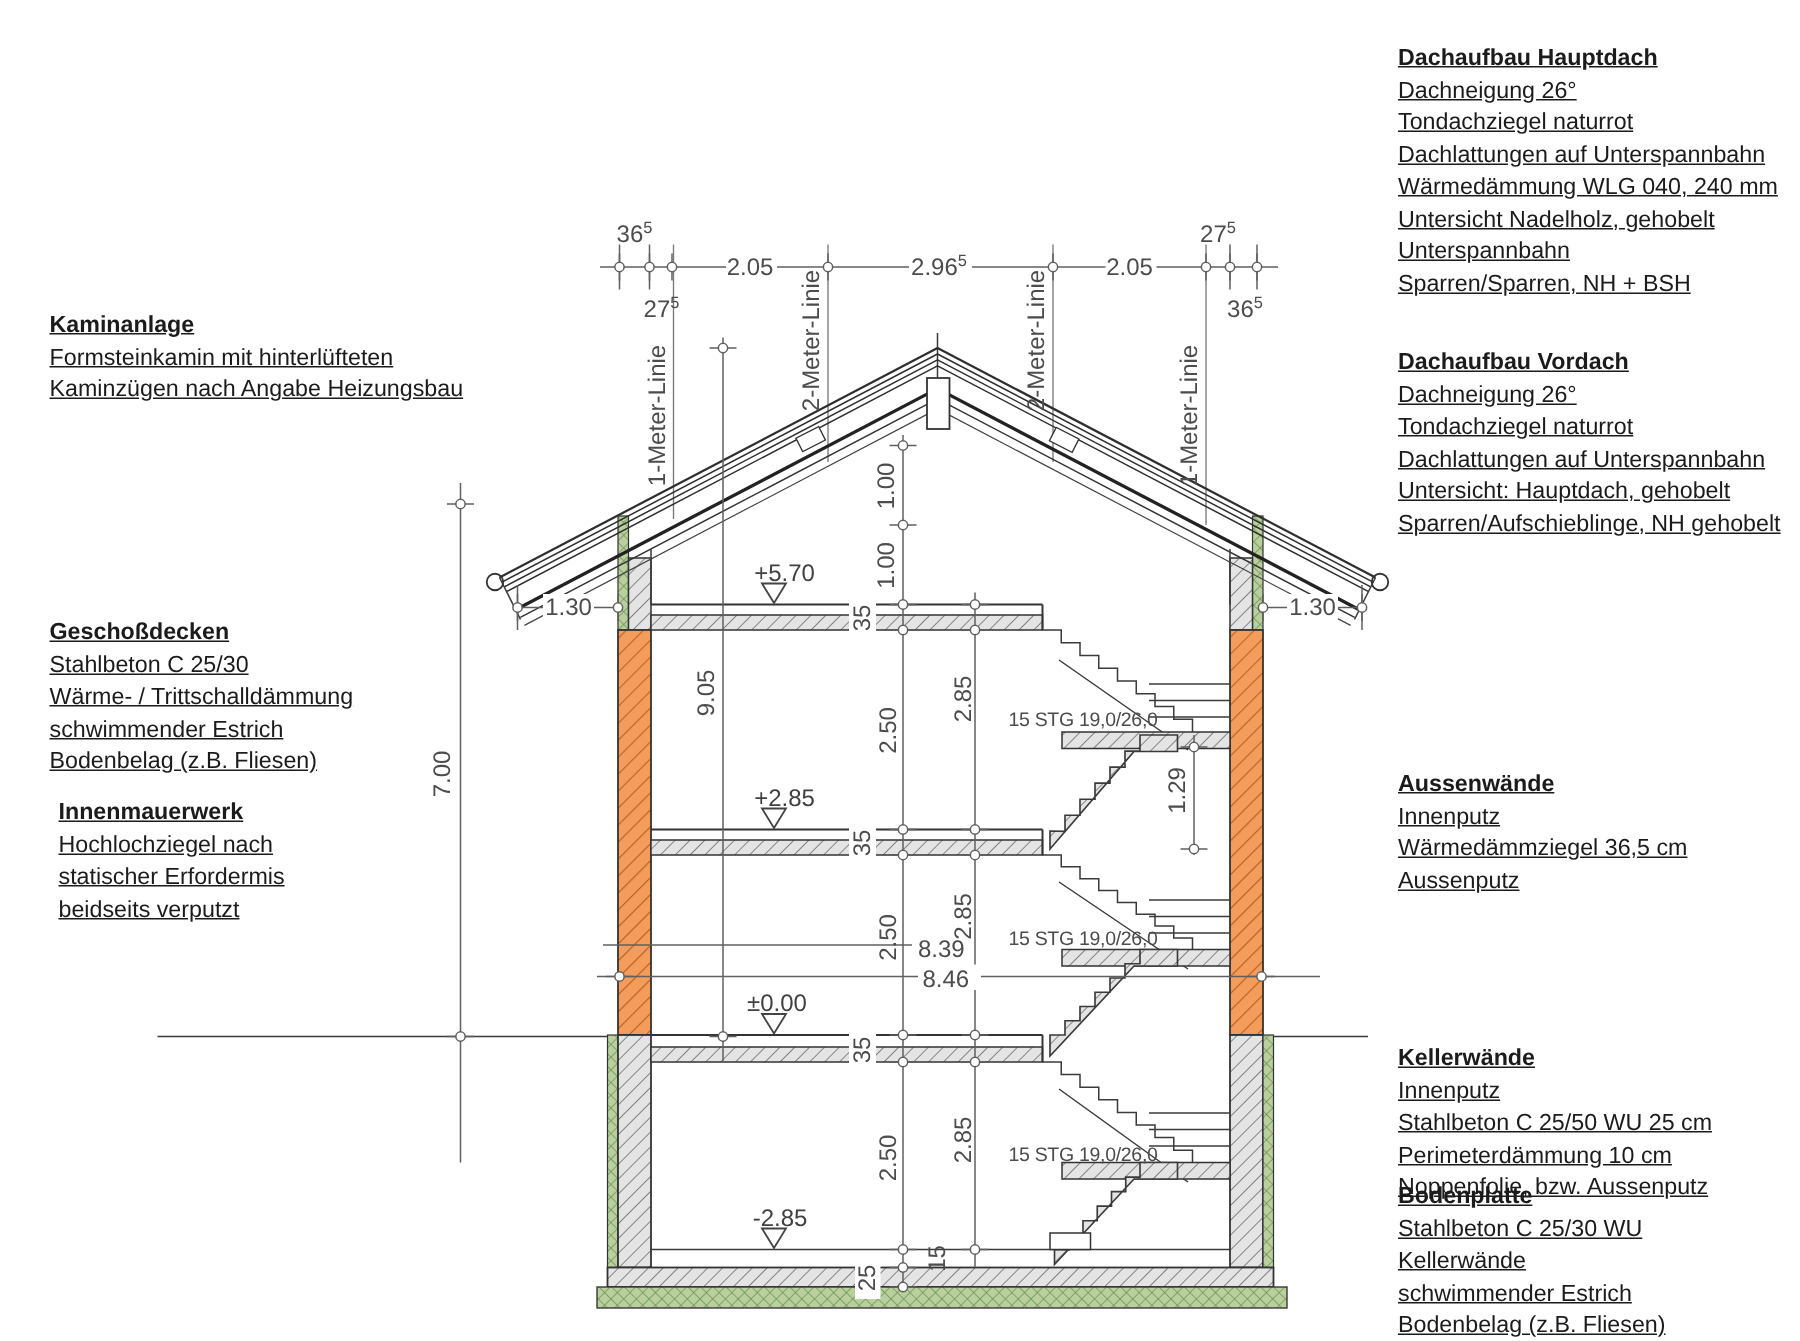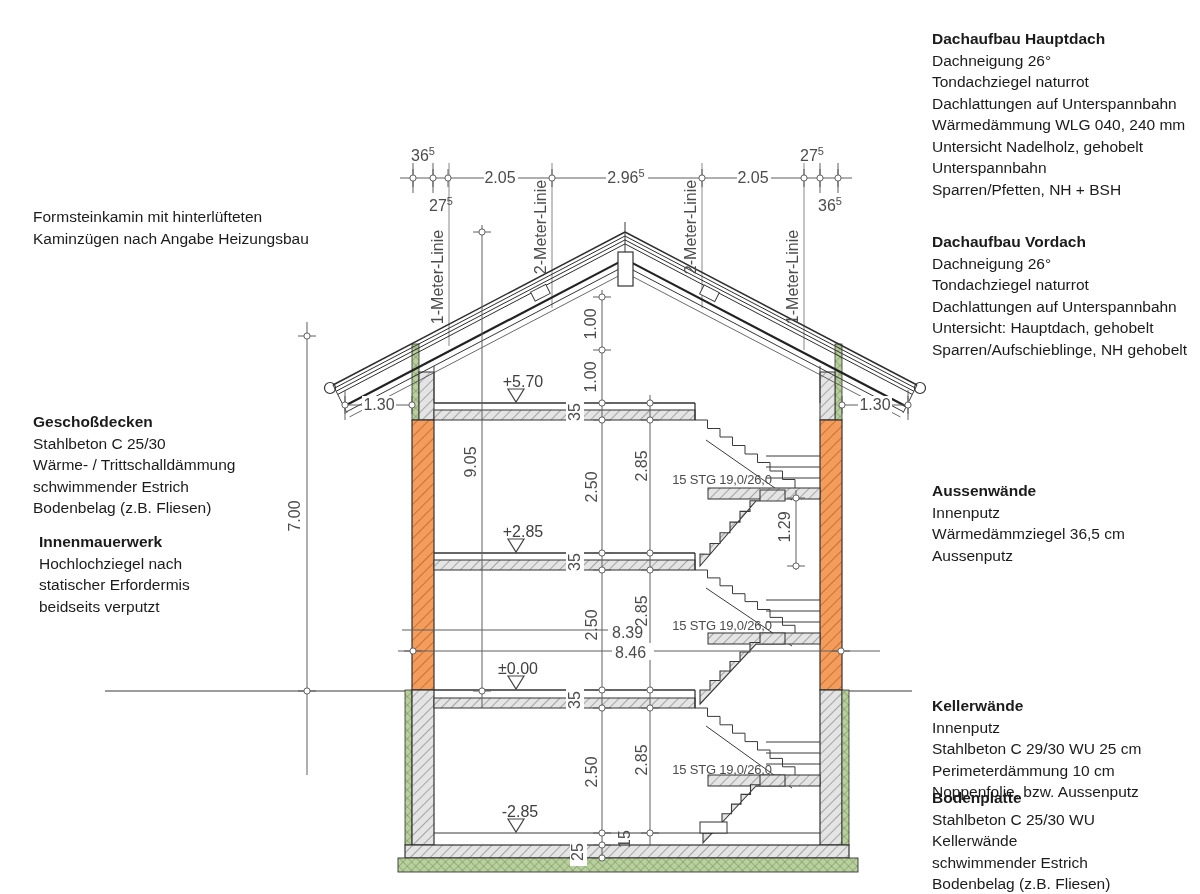--- a/index.html
+++ b/index.html
@@ -1,17 +1,17 @@
 <!DOCTYPE html>
 <html><head>
 <meta charset="utf-8">
 <style>
   html,body{margin:0;padding:0;background:#fff;width:1200px;height:894px;overflow:hidden;}
   body{font-family:"Liberation Sans",sans-serif;color:#1b1b1b;position:relative;}
-  .note{position:absolute;font-size:15.5px;line-height:21.5px;white-space:nowrap;}
+  .note{position:absolute;font-size:15.5px;line-height:21.5px;white-space:nowrap;text-decoration:underline;}
   .note .ttl{font-weight:bold;}
   #stage{position:absolute;left:0;top:0;}
   svg text{font-family:"Liberation Sans",sans-serif;}
   .dim{font-size:16px;fill:#4c4c4c;}
   .dimsm{font-size:13px;fill:#4c4c4c;letter-spacing:-0.2px;}
   .lvl{font-size:16px;fill:#404040;}
   .sup{font-size:11px;}
   .dln{stroke:#5f5f5f;stroke-width:1;fill:none;}
   .gln{stroke:#7a7a7a;stroke-width:0.9;fill:none;}
   .bln{stroke:#333;stroke-width:1.3;fill:none;}
@@ -297,20 +297,21 @@
 
     <text x="523" y="387" class="lvl" text-anchor="middle">+5.70</text>
     <text x="523" y="537" class="lvl" text-anchor="middle">+2.85</text>
     <text x="518" y="674" class="lvl" text-anchor="middle">±0.00</text>
     <text x="520" y="817" class="lvl" text-anchor="middle">-2.85</text>
   </g>
 </svg>
 </div>
 
 <div class="note" style="left:33px;top:206px;">
+  <div class="ttl">Kaminanlage</div>
   <div>Formsteinkamin mit hinterlüfteten</div>
   <div>Kaminzügen nach Angabe Heizungsbau</div>
 </div>
 
 <div class="note" style="left:33px;top:411px;">
   <div class="ttl">Geschoßdecken</div>
   <div>Stahlbeton C 25/30</div>
   <div>Wärme- / Trittschalldämmung</div>
   <div>schwimmender Estrich</div>
   <div>Bodenbelag (z.B. Fliesen)</div>
@@ -324,43 +325,43 @@
 </div>
 
 <div class="note" style="left:932px;top:28px;">
   <div class="ttl">Dachaufbau Hauptdach</div>
   <div>Dachneigung 26°</div>
   <div>Tondachziegel naturrot</div>
   <div>Dachlattungen auf Unterspannbahn</div>
   <div>Wärmedämmung WLG 040, 240 mm</div>
   <div>Untersicht Nadelholz, gehobelt</div>
   <div>Unterspannbahn</div>
-  <div>Sparren/Pfetten, NH + BSH</div>
+  <div>Sparren/Sparren, NH + BSH</div>
 </div>
 
 <div class="note" style="left:932px;top:231px;">
   <div class="ttl">Dachaufbau Vordach</div>
   <div>Dachneigung 26°</div>
   <div>Tondachziegel naturrot</div>
   <div>Dachlattungen auf Unterspannbahn</div>
   <div>Untersicht: Hauptdach, gehobelt</div>
   <div>Sparren/Aufschieblinge, NH gehobelt</div>
 </div>
 
-<div class="note" style="left:932px;top:480px;">
+<div class="note" style="left:932px;top:512px;">
   <div class="ttl">Aussenwände</div>
   <div>Innenputz</div>
   <div>Wärmedämmziegel 36,5 cm</div>
   <div>Aussenputz</div>
 </div>
 
 <div class="note" style="left:932px;top:667px;margin-top:28px;">
   <div class="ttl">Kellerwände</div>
   <div>Innenputz</div>
-  <div>Stahlbeton C 29/30 WU 25 cm</div>
+  <div>Stahlbeton C 25/50 WU 25 cm</div>
   <div>Perimeterdämmung 10 cm</div>
   <div>Noppenfolie, bzw. Aussenputz</div>
 </div>
 
 <div class="note" style="left:932px;top:787px;">
   <div class="ttl">Bodenplatte</div>
   <div>Stahlbeton C 25/30 WU</div>
   <div>Kellerwände</div>
   <div>schwimmender Estrich</div>
   <div>Bodenbelag (z.B. Fliesen)</div>

